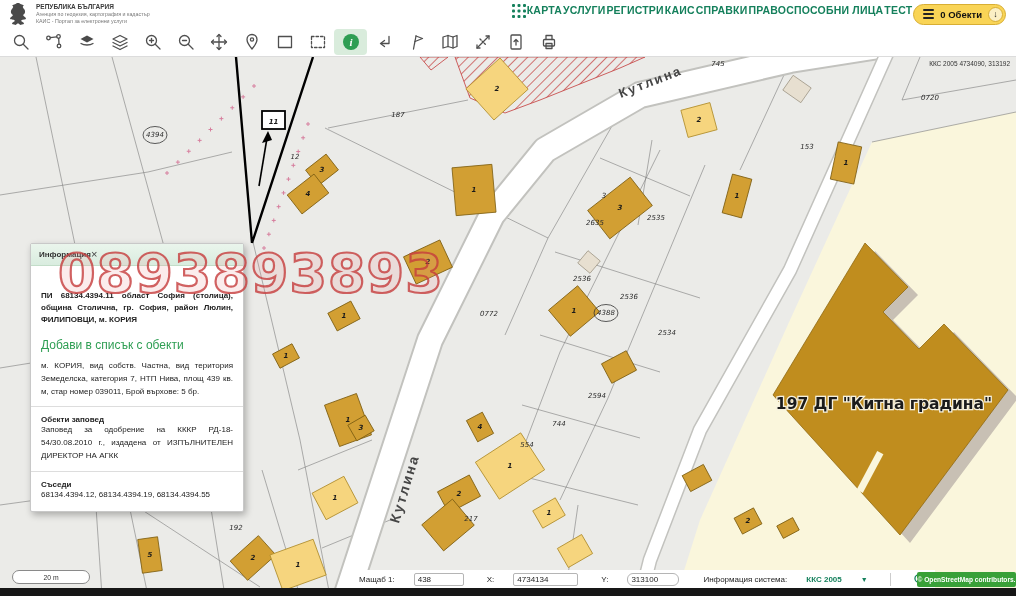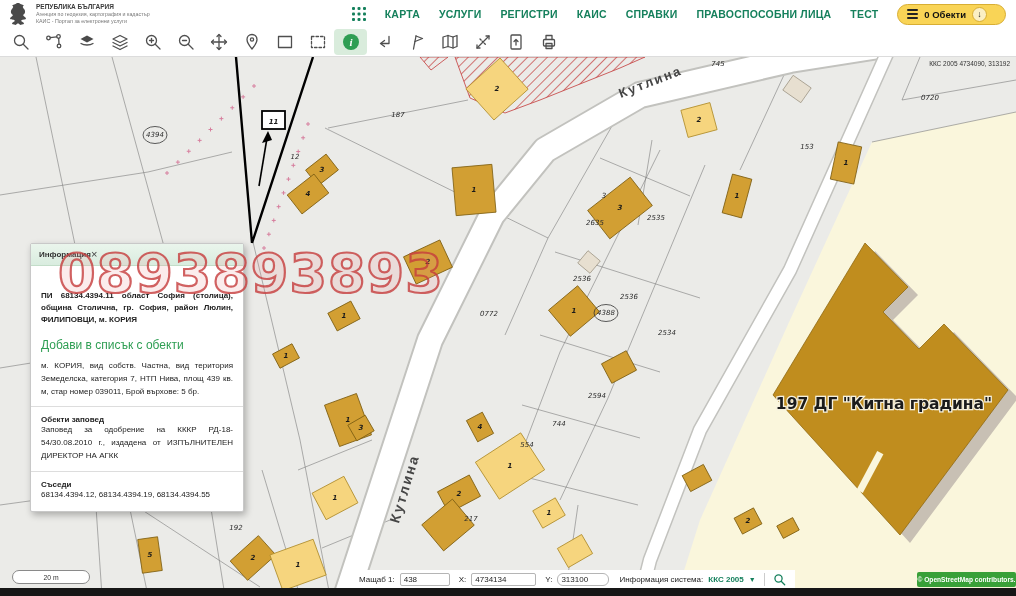--- a/index.html
+++ b/index.html
@@ -5,25 +5,25 @@
   *{margin:0;padding:0;box-sizing:border-box}
   html,body{width:1016px;height:596px;overflow:hidden;background:#fff;
     font-family:"Liberation Sans",sans-serif;position:relative}
   
   .header{position:absolute;left:0;top:0;width:1016px;height:28px;background:#fff;z-index:40;
     display:flex;align-items:center;justify-content:space-between;padding:0 10px 0 8px}
   .logo{display:flex;align-items:center;gap:6px;cursor:pointer}
   .logo-text{line-height:1.25}
   .logo-l1{font-size:6.5px;font-weight:700;color:#3a3a3a}
   .logo-l2,.logo-l3{font-size:5.3px;color:#777}
-  .nav{display:flex;align-items:center;gap:19px}
+  .nav{display:flex;align-items:flex-start;gap:1px}
   .nav-item{font-size:10.5px;font-weight:700;color:#15805C;cursor:pointer;letter-spacing:.2px;white-space:nowrap}
   .grid-icon{display:flex;cursor:pointer}
   .pill{height:21px;border-radius:12px;background:#F9D456;border:1.5px solid #D8AE33;
-    display:flex;align-items:center;gap:6px;padding:0 18px 0 9px;cursor:pointer}
+    display:flex;align-items:center;gap:6px;padding:0 2px 0 9px;cursor:pointer}
   .burger{display:flex;flex-direction:column;gap:2.5px}
   .burger i{display:block;width:11px;height:1.8px;background:#222;border-radius:1px}
   .pill-label{font-size:9.5px;font-weight:700;color:#111;white-space:nowrap}
   .pill-circle{width:15px;height:15px;border-radius:50%;background:#FBEFC4;border:1px solid #D8AE33;
     display:flex;align-items:center;justify-content:center;font-size:9px;color:#222}
   
   .toolbar{position:absolute;left:0;top:28px;width:1016px;height:29px;background:#fff;z-index:40;
     display:flex;align-items:center;padding-left:4px;border-bottom:1px solid #dcdcdc}
   .tool{width:33px;height:26px;display:flex;align-items:center;justify-content:center;cursor:pointer;border-radius:4px}
   .tool svg{stroke:#4f4f4f;fill:none;stroke-width:1.3;stroke-linecap:round;stroke-linejoin:round}
@@ -49,21 +49,21 @@
   .p-desc{font-size:8px;color:#222;line-height:1.6;text-align:justify;margin-top:8px}
   .p-hr{border-top:1px solid #ddd;margin:8px -10px}
   .p-sec{font-size:8px;font-weight:700;color:#222}
   .p-txt{font-size:8px;color:#222;line-height:1.6;text-align:justify;}
   
   .watermark{position:absolute;left:58px;top:242px;z-index:15;pointer-events:none;
     font-family:"DejaVu Sans",sans-serif;font-size:54px;font-weight:700;letter-spacing:1px;
     color:rgba(235,150,150,.18);-webkit-text-stroke:2.2px rgba(198,60,60,.8)}
   
   .statusbar{position:absolute;left:350px;top:570px;height:19px;background:#fff;z-index:20;
-    display:flex;align-items:center;gap:5px;padding:0 9px;font-size:8px;color:#222}
+    display:flex;align-items:center;gap:19px;padding:0 9px;font-size:8px;color:#222}
   .statusbar input{height:13px;border:1px solid #b5b5b5;border-radius:2px;font-size:8px;
     font-family:"Liberation Sans",sans-serif;padding:0 3px;color:#222}
   .crs{color:#15805C;font-weight:700;cursor:pointer;white-space:nowrap}
   .caret{font-size:7px;color:#15805C;cursor:pointer}
   .vdiv{width:1px;height:13px;background:#ccc;margin:0 3px}
   .sb-search{cursor:pointer;display:flex}
   .scalebox{position:absolute;left:12px;top:570px;width:78px;height:14px;background:#fff;
     border:1px solid #8a8a8a;border-radius:7px;z-index:20;display:flex;align-items:center;justify-content:center;
     font-size:6.8px;color:#333}
   .attribution{position:absolute;left:917px;top:572px;width:99px;height:15px;background:#38A038;color:#fff;

